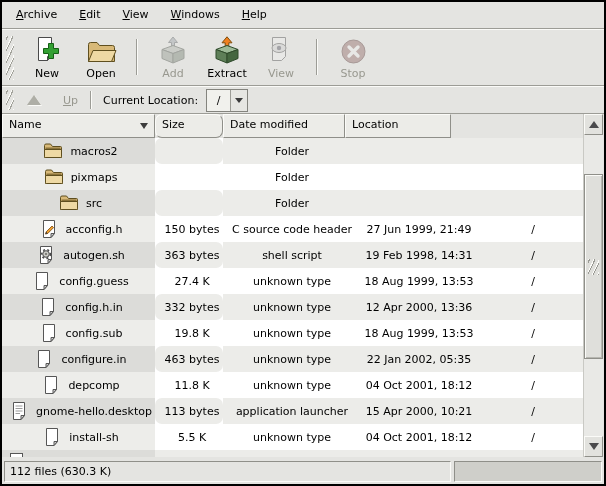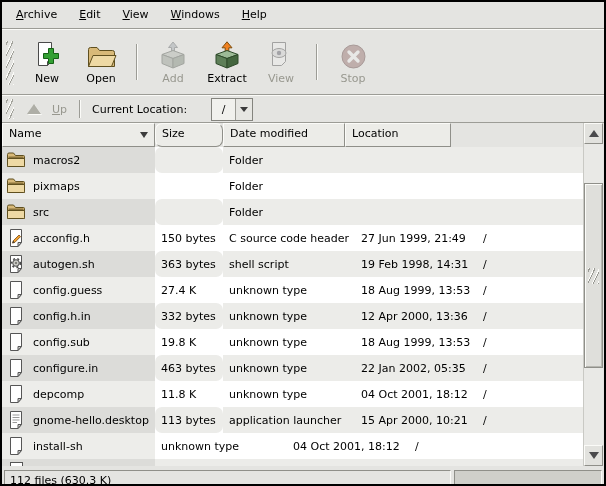--- a/index.html
+++ b/index.html
@@ -7,61 +7,61 @@
   .window {
     width:606px; height:486px; border:2px solid #000; background:#E4E4E1;
     font-family:"DejaVu Sans","Liberation Sans",sans-serif; font-size:11px; color:#000;
     display:flex; flex-direction:column; overflow:hidden; position:relative;
   }
   
   .menubar { height:27px; display:flex; align-items:center; padding-left:3px;
              border-bottom:1px solid #9c9c96; flex:none; }
   .menu-item { padding:4px 11px 5px 11px; white-space:nowrap; cursor:default; }
   
-  .toolbar { height:66px; display:flex; align-items:center; padding:1px 4px 2px 2px;
+  .toolbar { height:57px; display:flex; align-items:center; padding:1px 4px 2px 2px;
              border-top:1px solid #fbfbf8; border-bottom:1px solid #9c9c96; flex:none; }
   .handle { width:8px; height:44px; margin:2px 6px 0 2px; flex:none;
             background:repeating-linear-gradient(115deg,#fbfbf8 0 1px,#a3a39c 1px 2px,#e4e4e1 2px 5px); }
   .handle.short { height:20px; margin-top:0; }
   .tbtn { display:flex; flex-direction:column; align-items:center; justify-content:flex-end;
           min-width:54px; height:52px; padding:1px 5px 2px 5px; gap:1px; cursor:default; }
   .tbtn .ticon { height:31px; display:flex; align-items:flex-end; justify-content:center; }
   .tbtn .tlabel { line-height:15px; }
   .tbtn.disabled .tlabel { color:#98988f; }
   .tbtn.disabled .ticon { filter:grayscale(55%) opacity(0.45) contrast(85%); }
   .tsep { width:2px; height:36px; margin:0 8px; border-left:1px solid #9c9c96;
           border-right:1px solid #fbfbf8; flex:none; }
   
   .locbar { height:28px; display:flex; align-items:center; padding-left:2px;
             border-top:1px solid #fbfbf8; border-bottom:1px solid #9c9c96; flex:none; }
-  .up-btn { display:flex; align-items:center; gap:11px; padding:3px 7px; color:#98988f; cursor:default; }
+  .up-btn { display:flex; align-items:center; gap:22px; padding:3px 7px; color:#98988f; cursor:default; }
   .up-tri { width:0; height:0; border-left:7px solid transparent; border-right:7px solid transparent;
             border-bottom:10px solid #aeaea6; filter:drop-shadow(1px 1px 0 #fbfbf8); }
   .loc-sep { width:2px; height:18px; border-left:1px solid #9c9c96; border-right:1px solid #fbfbf8; margin:0 5px; }
-  .loc-label { margin:0 24px 0 6px; }
+  .loc-label { margin:0 8px 0 6px; }
   .combo { display:flex; height:23px; border:1px solid #84847e; background:#F1F1ED; cursor:default; }
   .combo-value { width:23px; text-align:center; line-height:21px; }
   .combo-btn { width:17px; border-left:1px solid #9c9c96; background:#E6E6E2;
                display:flex; align-items:center; justify-content:center; flex-direction:column; }
   .combo-arrow { width:0; height:0; border-left:4px solid transparent; border-right:4px solid transparent;
                  border-top:5px solid #3a3a3a; }
   
   .table-region { display:flex; flex:none; height:343px; align-items:stretch; }
   .table-main { width:581px; display:flex; flex-direction:column; flex:none; }
   .thead { display:flex; height:24px; flex:none; cursor:default; }
   .th { background:#ECECE8; border:1px solid; border-color:#FBFBF8 #8F8F89 #8F8F89 #FBFBF8;
         padding:3px 0 0 6px; position:relative; overflow:hidden; white-space:nowrap; }
   .c0 { width:153px; } .c1 { width:68px;border-radius:7px; } .c2 { width:132px; } .c3 { width:122px; } .c4 { width:106px; }
   .sort-arrow { position:absolute; right:6px; top:8px; width:0; height:0;
                 border-left:4px solid transparent; border-right:4px solid transparent;
                 border-top:6px solid #3c3c3c; }
   .tbody { height:319px; overflow:hidden; background:#fff; flex:none; }
   .trow { display:flex; height:26px; }
   .td { height:26px; display:flex; align-items:center; padding-left:6px;
-        overflow:hidden; white-space:nowrap; }
+        overflow:hidden; white-space:nowrap;justify-content:center; }
   .td.name { padding-left:4px; gap:7px; }
   .trow.even .td { background:#ECECE9; }
   .trow.even .td.name { background:#DCDCD9; }
   .trow.odd .td { background:#FFFFFF; }
   .trow.odd .td.name { background:#EDEDEA; }
   .ficon { width:20px; height:20px; flex:none; display:flex; align-items:center; justify-content:center; }
   .sliver { height:7px; display:flex; overflow:hidden; }
   .sliver .s0 { width:153px; background:#DCDCD9; display:flex; }
   .sliver .s1 { flex:1; background:#ECECE9; }
   .sliver .icon-top { width:13px; height:12px; background:#fff; border:1px solid #565656; margin:3px 0 0 8px; }
@@ -383,20 +383,21 @@
           <div class="trow odd">
             <div class="td c0 name">
               <span class="ficon">
                 <svg width="20" height="20" viewBox="0 0 20 20">
                   <path d="M4.5 1.5 h11 v13 l-3.5 4 h-7.5 z" fill="#ffffff" stroke="#565656"></path>
                   <path d="M15.5 14.5 l-3.5 4 v-4 z" fill="#cccccc" stroke="#565656"></path>
                 </svg>
               </span>
               <span>install-sh</span>
             </div>
+            <div class="td c1">5.5 K</div>
             <div class="td c2">unknown type</div>
             <div class="td c3">04 Oct 2001, 18:12</div>
             <div class="td c4">/</div>
           </div>
           <div class="sliver">
           <div class="s0">
               <div class="icon-top"></div>
             </div>
           <div class="s1"></div>
         </div>

